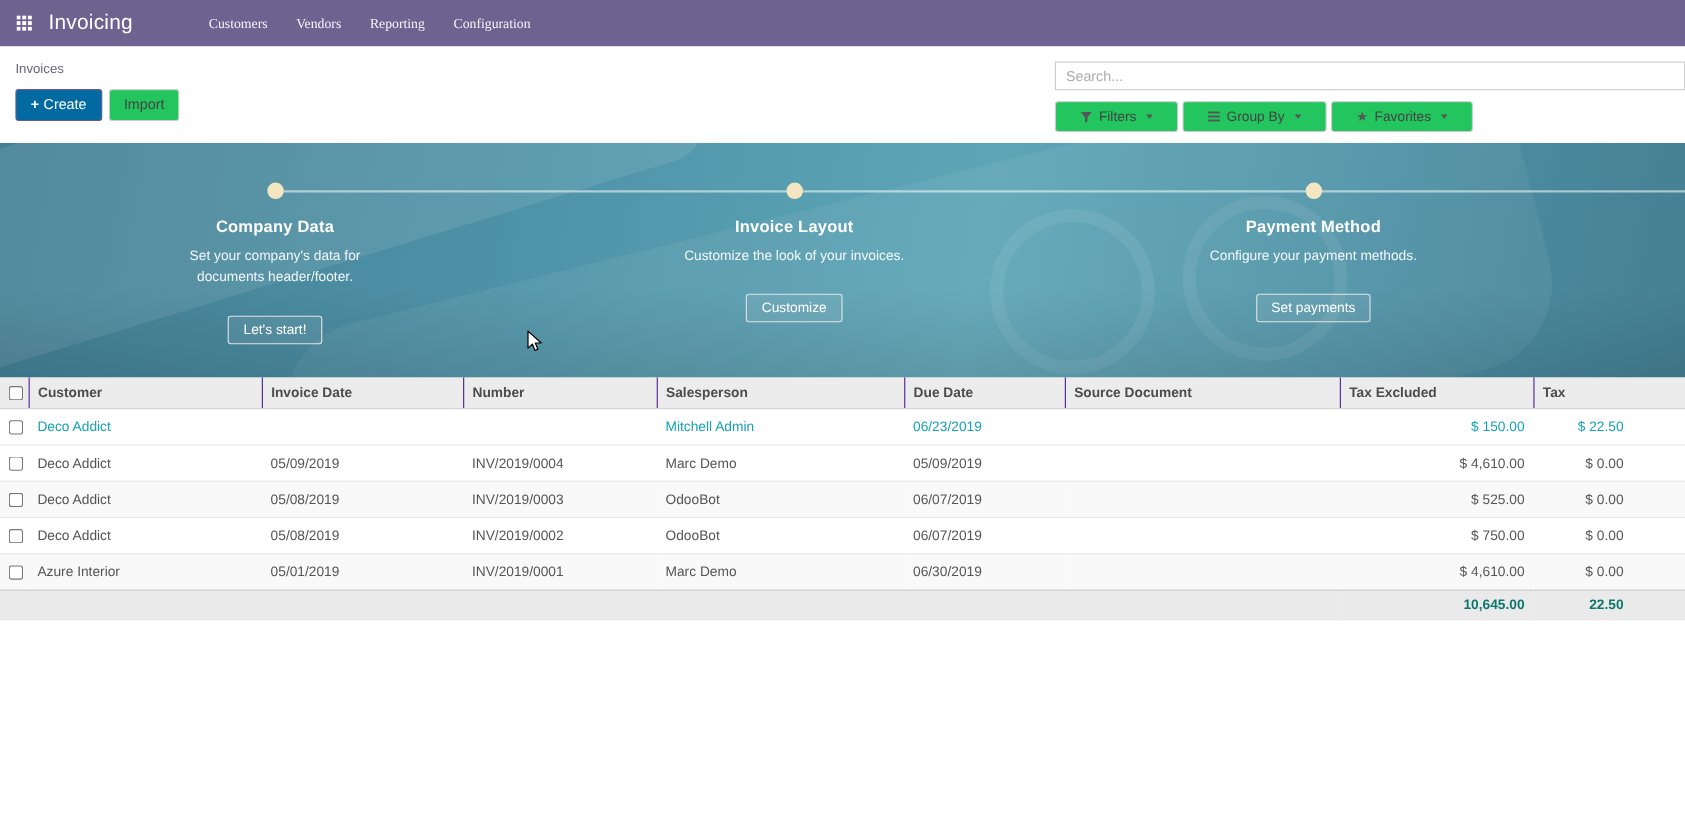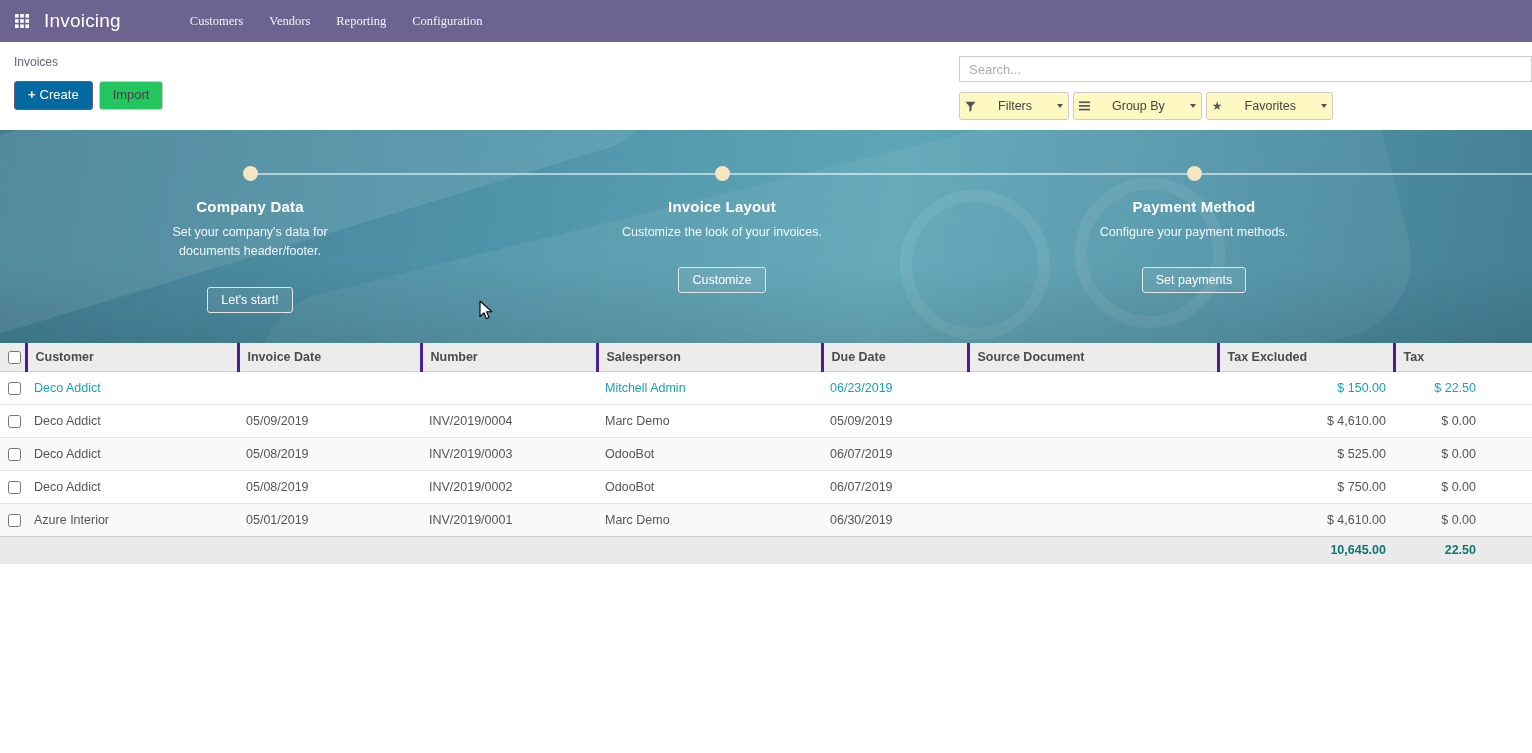--- a/index.html
+++ b/index.html
@@ -55,23 +55,23 @@
     border: 1px solid #ccc;
     padding: 0 9px;
     font-size: 13px;
     font-family: inherit;
     color: #555;
     outline: none;
   }
   .search-input::placeholder { color: #acacac; }
   .filter-bar { margin-top: 10px; display: flex; gap: 4px; }
   .filter-btn {
-    display: inline-flex; align-items: center; gap: 22px;
-    background: #fef9c3; border: 1px solid #ccc; border-radius: 3px;
-    padding: 4px 5px; font-size: 12.5px; color: #444;
+    display: inline-flex; align-items: center; gap: 6px;
+    background: #22c55e; border: 1px solid #ccc; border-radius: 3px;
+    padding: 4px 22px; font-size: 12.5px; color: #444;
     font-family: inherit; cursor: pointer; height: 28px;
   }
   .caret {
     width: 0; height: 0;
     border-left: 3.5px solid transparent;
     border-right: 3.5px solid transparent;
     border-top: 4px solid #555;
     margin-left: 3px;
   }
   .star-glyph { font-size: 12px; color: #555; line-height: 1; }
@@ -120,21 +120,21 @@
   .invoice-table { width: 100%; border-collapse: collapse; table-layout: fixed; font-size: 12.5px; color: #555; }
   .invoice-table thead th {
     background: #ececec;
     text-align: left;
     font-weight: bold;
     color: #4c4c4c;
     padding: 0 8px;
     height: 28px;
     border-bottom: 1px solid #cfcfcf;
   }
-  .invoice-table thead th + th { border-left: 3px solid #4c1d95; }
+  .invoice-table thead th + th { border-left: 1px solid #4c1d95; }
   .invoice-table tbody td { padding: 0 8px; height: 33px; border-top: 1px solid #e6e6e6; }
   .invoice-table tbody tr:first-child td { border-top: none; }
   .invoice-table tbody tr:nth-child(2n+3) { background: #f9f9f9; }
   .cell-select { text-align: center; }
   .cell-select input { width: 13px; height: 13px; vertical-align: middle; cursor: pointer; }
   .num { text-align: right; }
   .tax-col { padding-right: 56px !important; }
   .draft-row td { color: #17a2b8; }
   .invoice-table tfoot td {
     background: #eaeaea;

